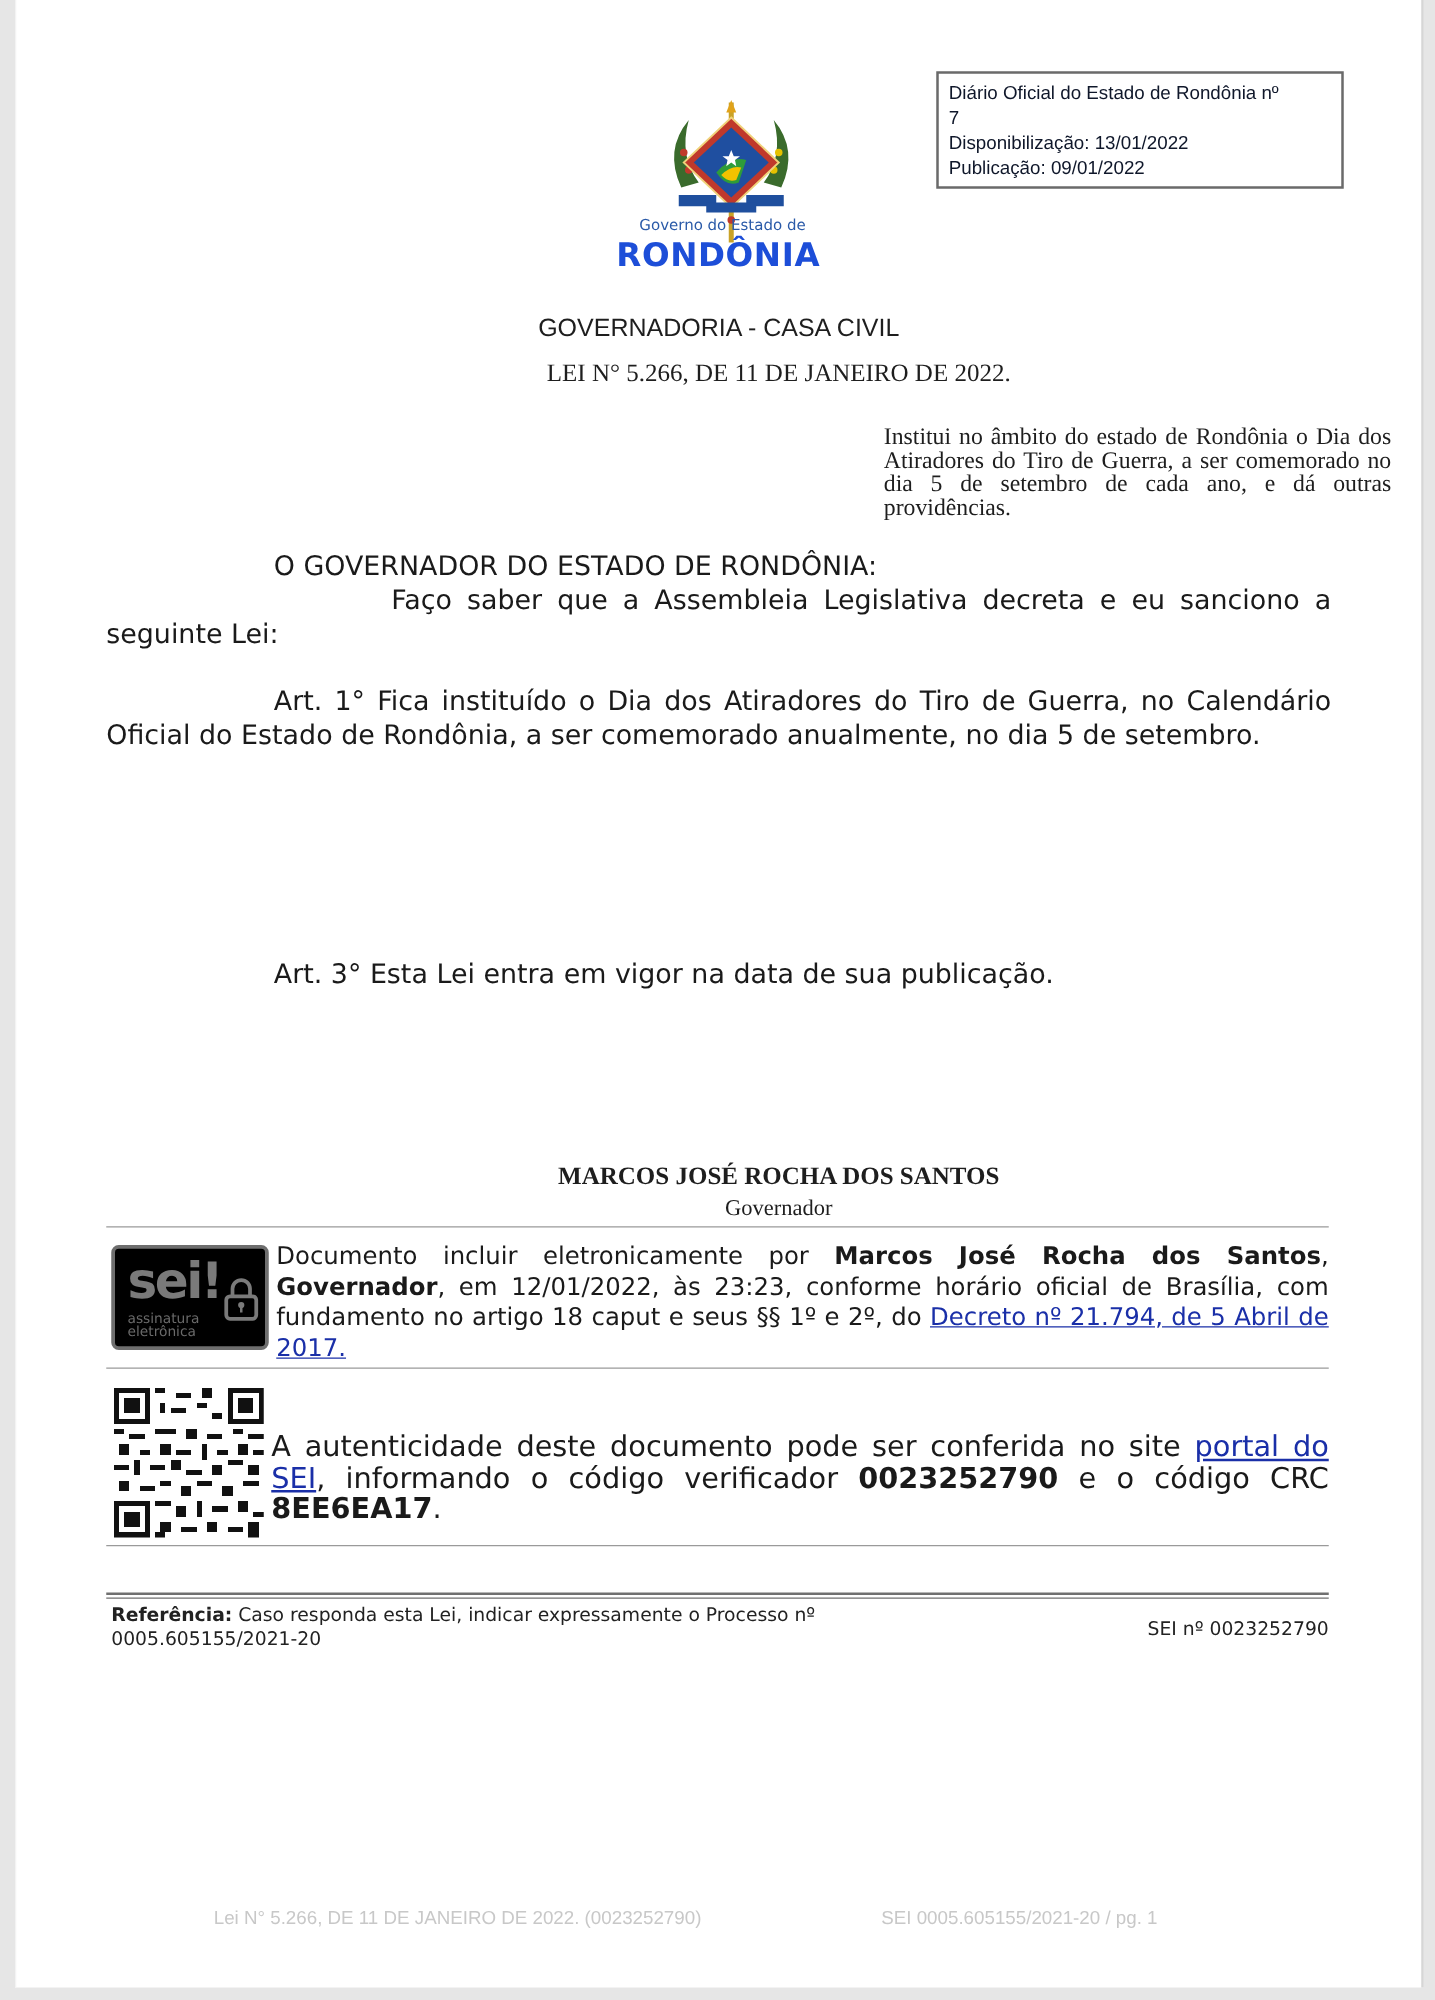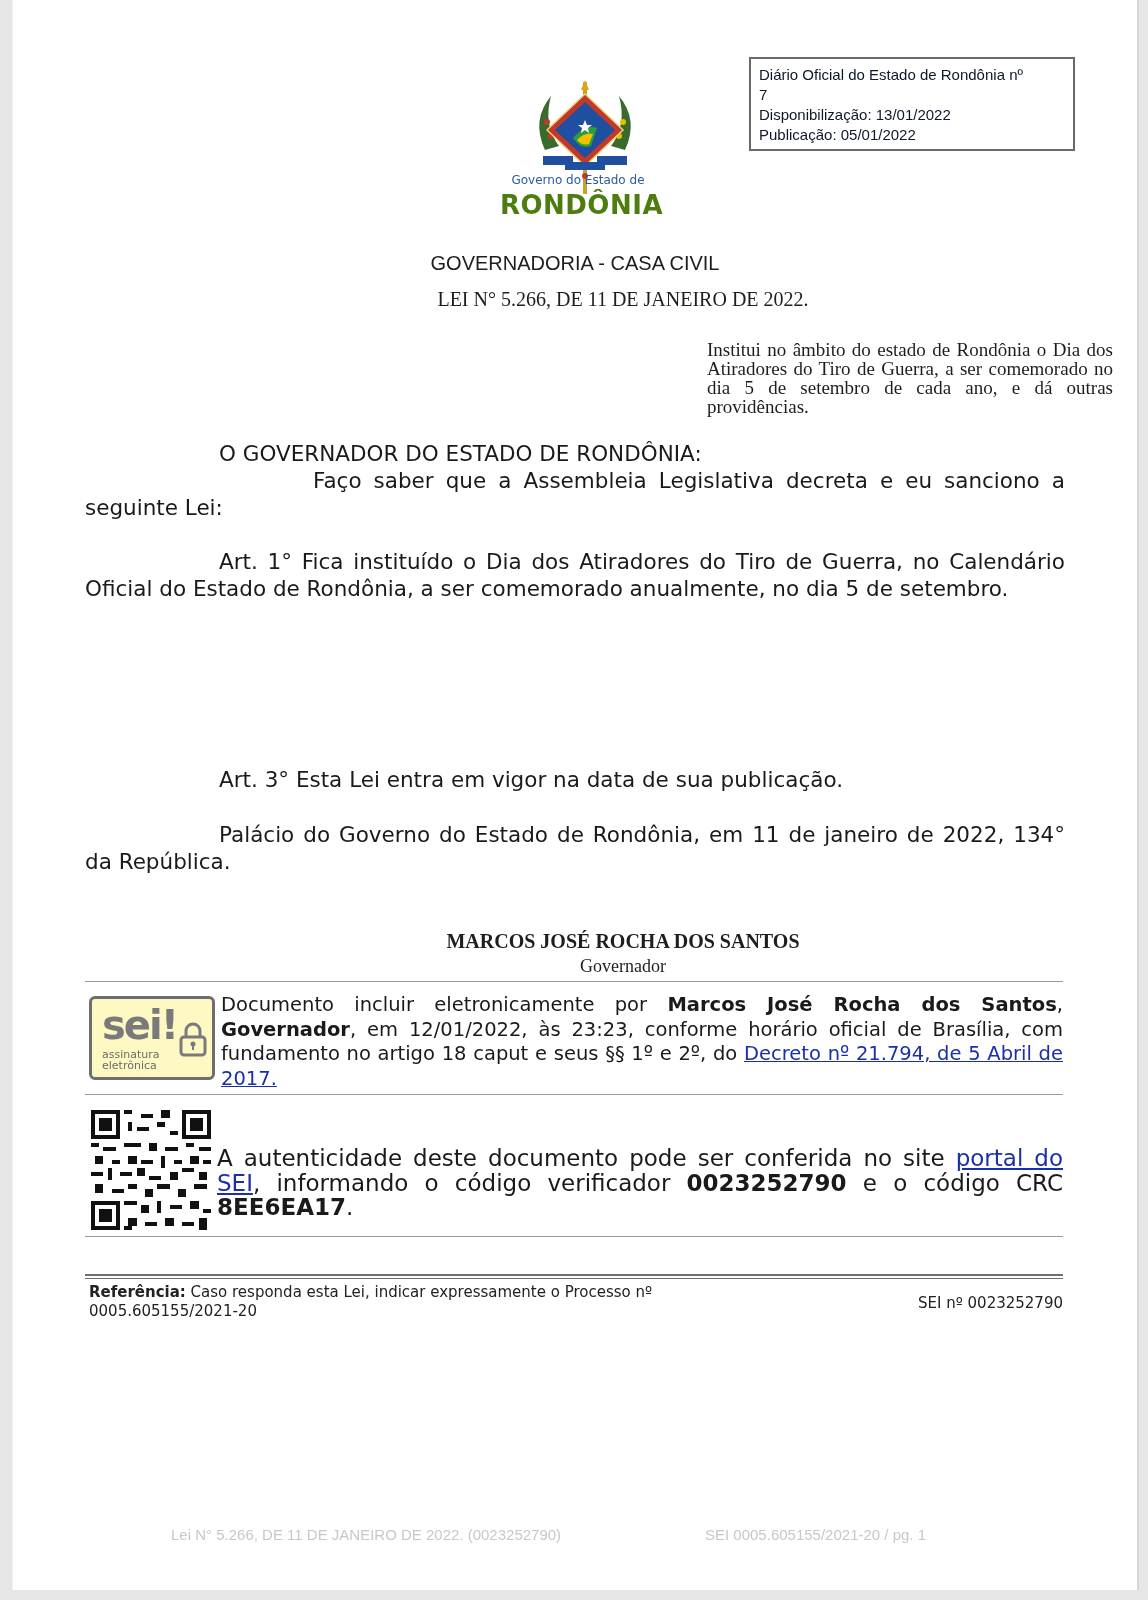--- a/index.html
+++ b/index.html
@@ -8,21 +8,21 @@
   .sans { font-family:"DejaVu Sans", sans-serif; }
   .serif { font-family:"Liberation Serif", serif;margin-left:48px; }
   .arial { font-family:"Liberation Sans", sans-serif; }
   .abs { position:absolute; }
 
   .diario-box { left:736px; top:57px; width:326px; height:94px; border:2px solid #6a6a6a; box-sizing:border-box; padding:6px 8px; font-size:15px; line-height:20px; color:#0f172a; }
   .diario-box div { white-space:nowrap; }
 
   .logo { left:512px; top:55px; width:120px; height:170px; }
   .logo-gov { left:480px; top:173px; width:170px; text-align:center; font-size:12px; color:#2a5aa8; }
-  .logo-name { left:480px; top:190px; width:170px; text-align:right; font-size:26px; font-weight:bold; color:#4d7c0f; letter-spacing:0.5px; }
+  .logo-name { left:480px; top:190px; width:170px; text-align:left; font-size:26px; font-weight:bold; color:#1d4ed8; letter-spacing:0.5px; }
 
   .gov-header { left:0; top:252px; width:1124px; text-align:center; font-size:20px; color:#1e1e1e; }
   .lei-title { left:0; top:288px; width:1124px; text-align:center; font-size:20px; color:#1e1e1e; }
 
   .ementa { left:646px; top:340px; width:406px; font-size:19px; line-height:19px; text-align:justify; color:#1e1e1e; }
 
   .body-text { font-size:21.5px; line-height:27px; color:#1a1a1a; }
   .para { left:72px; width:980px; text-align:justify; }
   .indent1 { text-indent:134px; }
   .p-gov { left:206px; top:440px; }
@@ -35,21 +35,21 @@
   .sig-name { left:0; top:930px; width:1124px; text-align:center; font-size:20px; font-weight:bold; color:#1e1e1e; }
   .sig-role { left:0; top:956px; width:1124px; text-align:center; font-size:18px; color:#1e1e1e; }
 
   .hr { left:72px; width:978px; height:0; border-top:1.5px solid #9a9a9a; }
   .hr1 { top:981px; }
   .hr2 { top:1094px; }
   .hr3 { top:1236px; }
   .hr4a { top:1274px; border-top:2px solid #707070; }
   .hr4b { top:1278px; border-top:1px solid #707070; }
 
-  .sei-stamp { left:76px; top:996px; width:126px; height:84px; border:3px solid #6e6e6e; border-radius:6px; box-sizing:border-box; background:#fef9c3; }
+  .sei-stamp { left:76px; top:996px; width:126px; height:84px; border:3px solid #6e6e6e; border-radius:6px; box-sizing:border-box; background:#000000; }
   .sei-word { position:absolute; left:10px; top:4px; font-size:40px; font-weight:bold; color:#7a7a7a; letter-spacing:-2px; line-height:44px; }
   .sei-sub { position:absolute; left:10px; top:50px; font-size:11px; line-height:11px; color:#6a6a6a; }
   .sei-lock { position:absolute; left:86px; top:22px; width:30px; height:36px; }
 
   .sig-text { left:208px; top:993px; width:842px; font-size:19.5px; line-height:24.5px; text-align:justify; color:#1a1a1a; }
   .link { color:#1a2fa8; text-decoration:underline; }
 
   .qr { left:78px; top:1110px; width:120px; height:120px; }
   .auth-text { left:204px; top:1146px; width:846px; font-size:23px; line-height:24.5px; text-align:justify; color:#1a1a1a; }
 
@@ -62,21 +62,21 @@
 </style>
 </head>
 <body>
 
 <div class="page">
 
   <div class="abs diario-box arial">
     <div>Diário Oficial do Estado de Rondônia nº</div>
     <div>7</div>
     <div>Disponibilização: 13/01/2022</div>
-    <div>Publicação: 05/01/2022</div>
+    <div>Publicação: 09/01/2022</div>
   </div>
 
   <svg class="abs logo" viewBox="0 0 120 120">
     <rect x="58" y="2" width="4" height="112" fill="#c9a227"></rect>
     <path d="M60 0 L64 10 L56 10 Z" fill="#e0a21a"></path>
     <path d="M20 70 Q6 40 26 16 Q18 45 34 66 Z" fill="#3a6b2c"></path>
     <path d="M100 70 Q114 40 94 16 Q102 45 86 66 Z" fill="#3a6b2c"></path>
     <circle cx="22" cy="42" r="3" fill="#c0392b"></circle>
     <circle cx="98" cy="42" r="3" fill="#e5c100"></circle>
     <circle cx="26" cy="56" r="3" fill="#c0392b"></circle>
@@ -96,21 +96,20 @@
 
   <div class="abs gov-header arial">GOVERNADORIA - CASA CIVIL</div>
   <div class="abs lei-title serif">LEI N° 5.266, DE 11 DE JANEIRO DE 2022.</div>
 
   <div class="abs ementa serif">Institui no âmbito do estado de Rondônia o Dia dos Atiradores do Tiro de Guerra, a ser comemorado no dia 5 de setembro de cada ano, e dá outras providências.</div>
 
   <div class="abs body-text sans p-gov">O GOVERNADOR DO ESTADO DE RONDÔNIA:</div>
   <div class="abs body-text sans para p-faco">Faço saber que a Assembleia Legislativa decreta e eu sanciono a seguinte Lei:</div>
   <div class="abs body-text sans para indent1 p-art1">Art. 1°  Fica instituído o Dia dos Atiradores do Tiro de Guerra, no Calendário Oficial do Estado de Rondônia, a ser comemorado anualmente, no dia 5 de setembro.</div>
   <div class="abs body-text sans para indent1 p-art3">Art. 3°  Esta Lei entra em vigor na data de sua publicação.</div>
-  <div class="abs body-text sans para indent1 p-palacio">Palácio do Governo do Estado de Rondônia, em 11 de janeiro de 2022, 134° da República.</div>
 
   <div class="abs sig-name serif">MARCOS JOSÉ ROCHA DOS SANTOS</div>
   <div class="abs sig-role serif">Governador</div>
 
   <div class="abs hr hr1"></div>
 
   <div class="abs sei-stamp sans">
     <span class="sei-word">sei!</span>
     <span class="sei-sub">
       <span>assinatura</span><br>

